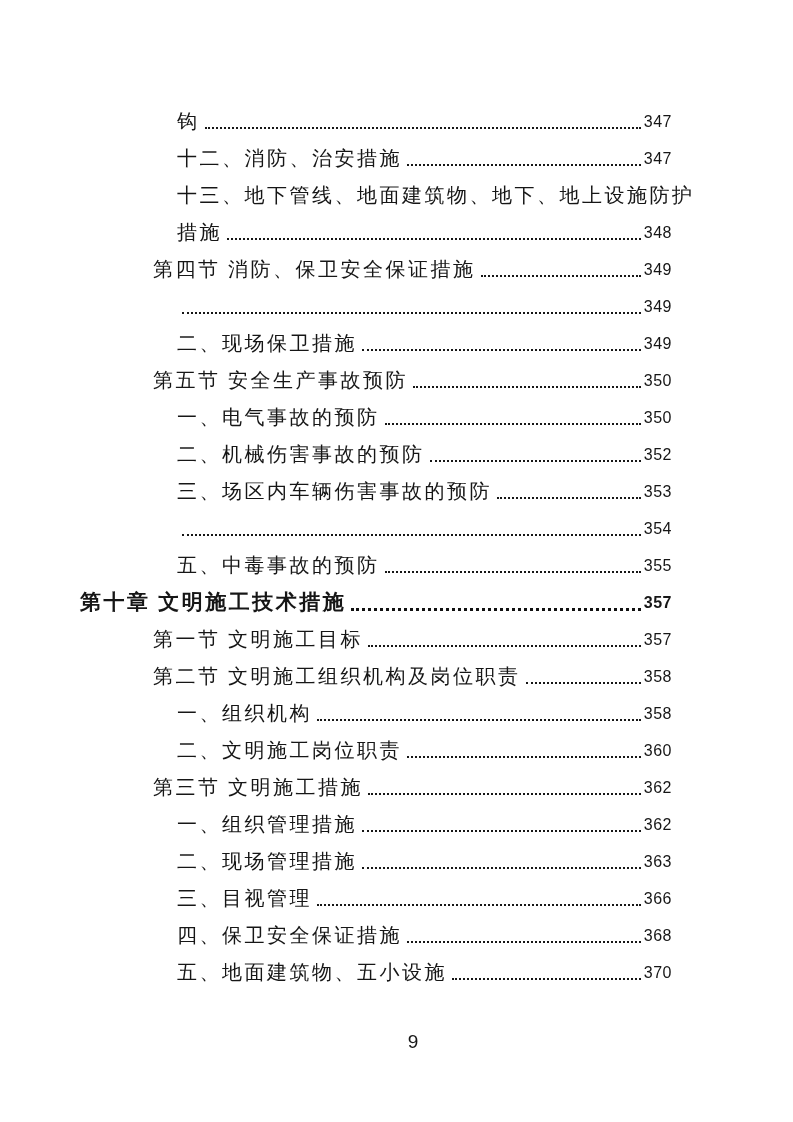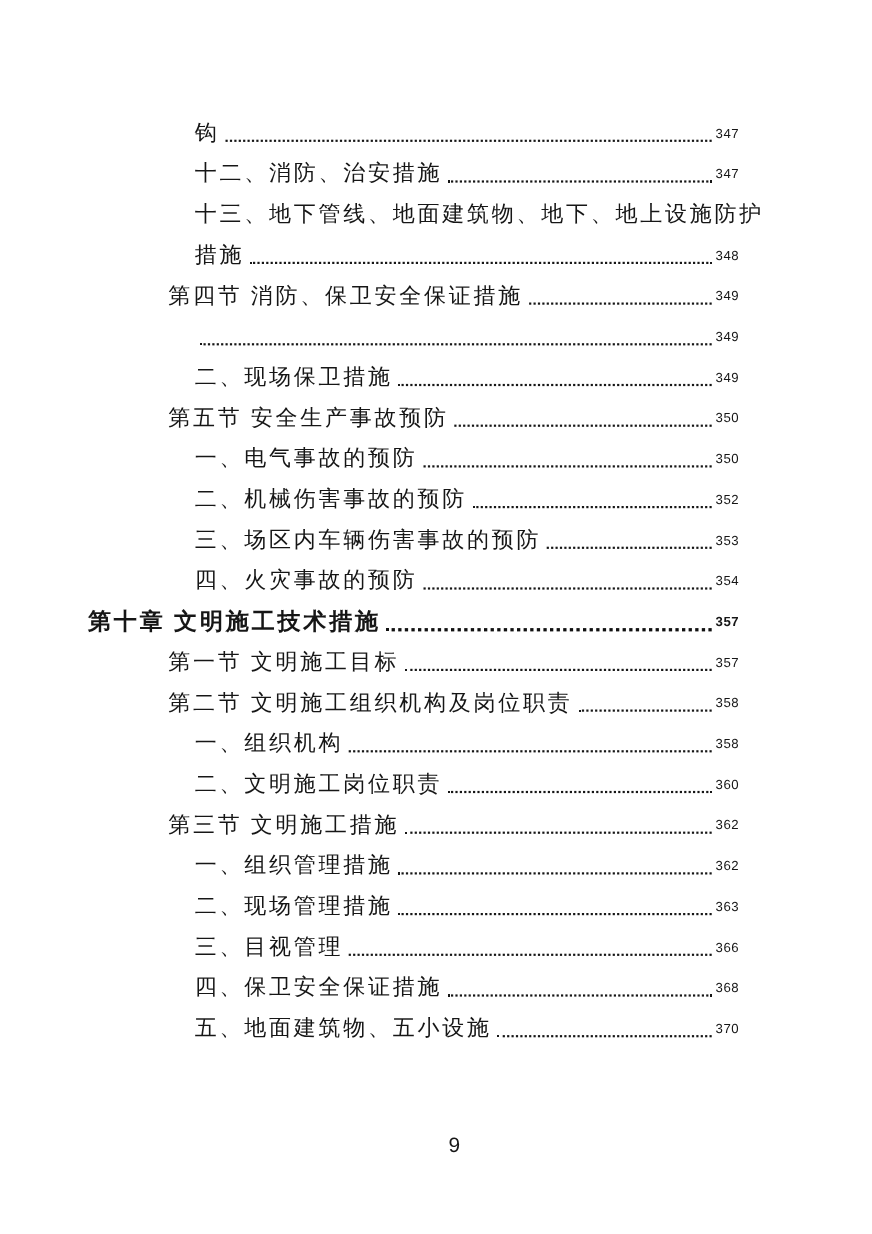--- a/index.html
+++ b/index.html
@@ -33,21 +33,21 @@
     flex: 1 1 auto;
     min-width: 0;
     align-self: flex-end;
     border-bottom: 2px dotted #161616;
     margin: 0 3px 11px 5px;
   }
   .toc-pagenum {
     flex: 0 0 auto;
     font-family: "Liberation Sans", "DejaVu Sans", sans-serif;
     letter-spacing: 0.5px;
-    font-size: 12px;
+    font-size: 16px;
   }
   .level-chapter { margin-left: 80px; font-weight: 700; font-size: 21px; }
   .level-chapter .dot-leader { border-bottom: 3px dotted #111111; margin-bottom: 10px; }
   .level-chapter .toc-pagenum { font-weight: 700; }
   .level-section { margin-left: 153px; }
   .level-sub { margin-left: 177px; text-align: right; }
   .level-continuation { margin-left: 177px; }
   .no-leader { margin-right: -18px; }
   .footer-pagenum {
     position: absolute;
@@ -116,23 +116,27 @@
     <span class="toc-label">二、机械伤害事故的预防</span>
     <span class="dot-leader"></span>
     <span class="toc-pagenum">352</span>
   </div>
       <div class="toc-row level-sub">
     <span class="toc-label">三、场区内车辆伤害事故的预防</span>
     <span class="dot-leader"></span>
     <span class="toc-pagenum">353</span>
   </div>
       <div class="toc-row level-sub">
-    <span class="toc-label">四、火灾事故的预防</span>
     <span class="dot-leader"></span>
     <span class="toc-pagenum">354</span>
+  </div>
+      <div class="toc-row level-sub">
+    <span class="toc-label">五、中毒事故的预防</span>
+    <span class="dot-leader"></span>
+    <span class="toc-pagenum">355</span>
   </div>
       <div class="toc-row level-chapter">
     <span class="toc-label">第十章 文明施工技术措施</span>
     <span class="dot-leader"></span>
     <span class="toc-pagenum">357</span>
   </div>
       <div class="toc-row level-section">
     <span class="toc-label">第一节 文明施工目标</span>
     <span class="dot-leader"></span>
     <span class="toc-pagenum">357</span>

